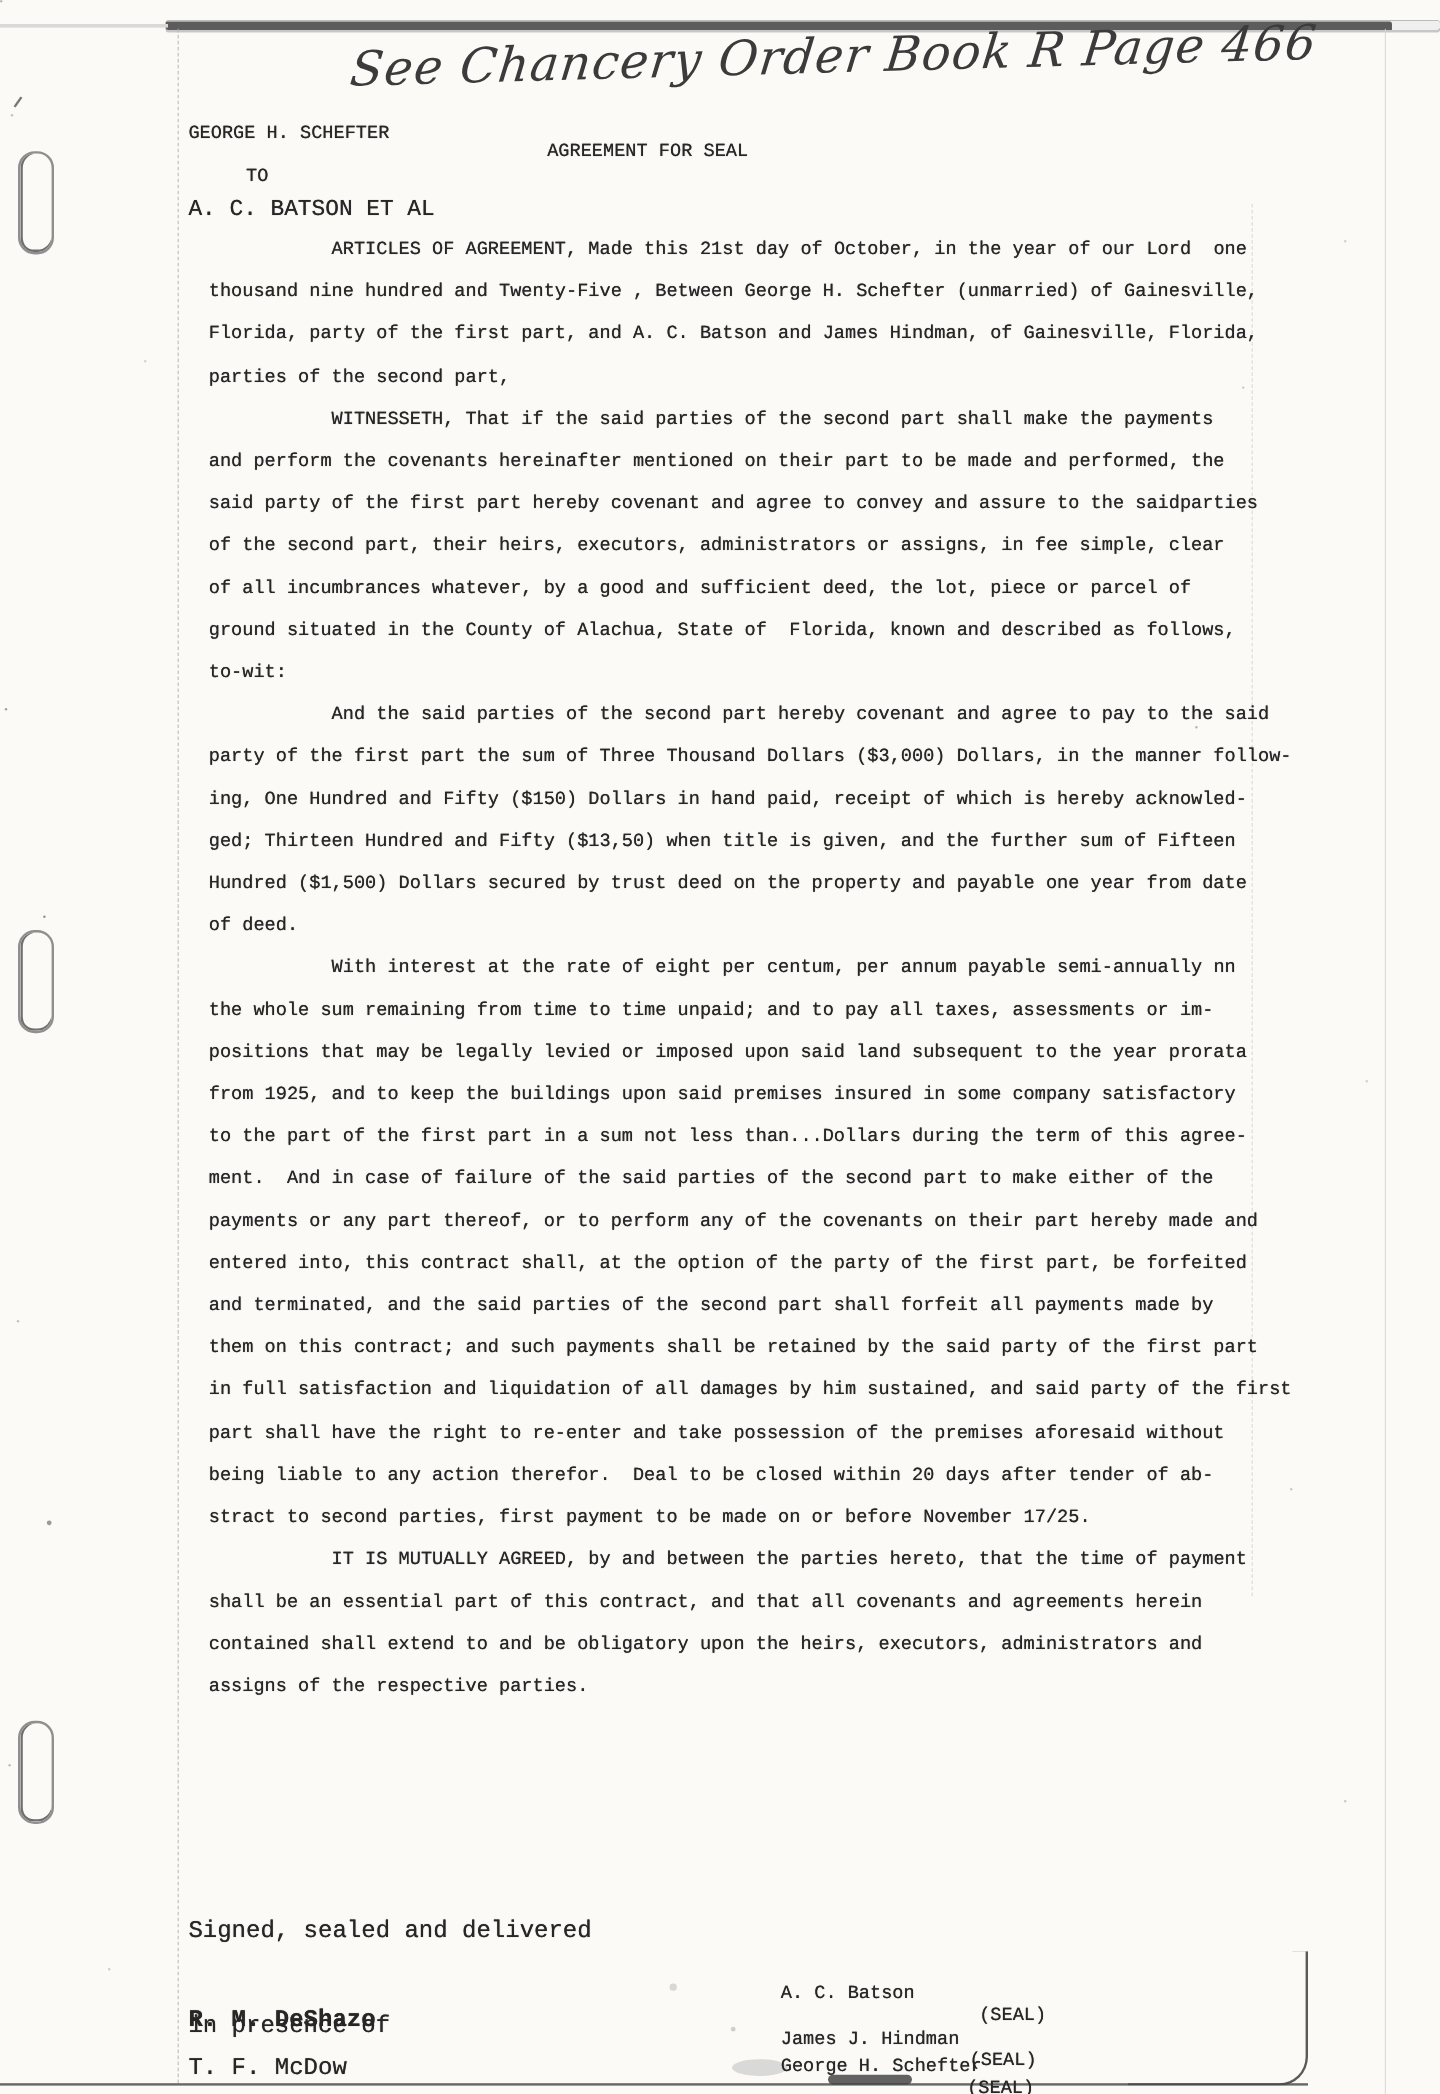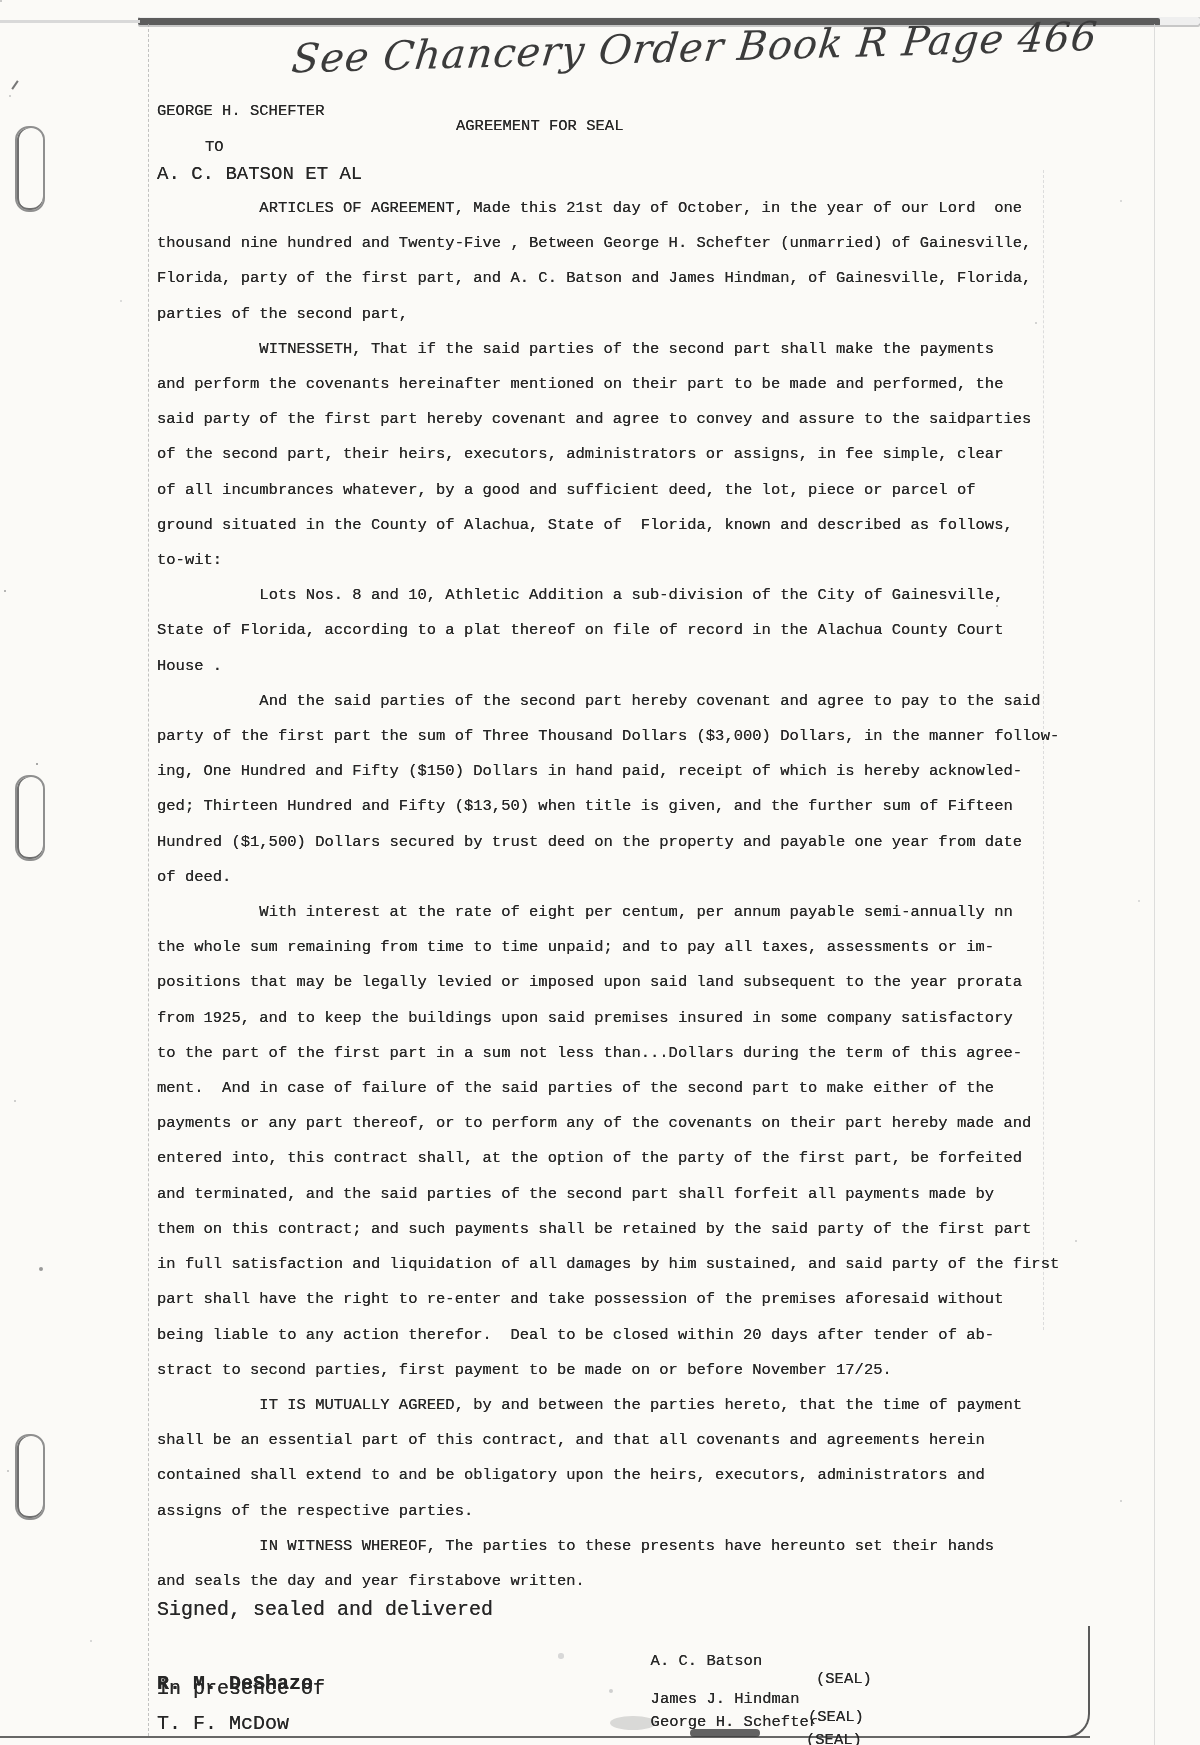--- a/index.html
+++ b/index.html
@@ -37,21 +37,21 @@
   .handnote{position:absolute;left:292px;top:26px;width:680px;
     font-family:"DejaVu Serif","Liberation Serif",serif;font-style:italic;
     font-size:40px;color:#3b3b3b;letter-spacing:1px;white-space:nowrap;
     transform:rotate(-1.6deg) skewX(-8deg);}
   
   .typed{color:#262626;text-shadow:0 0 .6px rgba(30,30,30,.85);}
   .hdr-grantor{position:absolute;left:157px;top:102px;font-size:15.5px;}
   .hdr-title{position:absolute;left:456px;top:117px;font-size:15.5px;}
   .hdr-to{position:absolute;left:205px;top:138px;font-size:15.5px;}
   .hdr-grantee{position:absolute;left:157px;top:163px;font-size:19px;}
-  .doc-body{position:absolute;left:157px;top:191px;width:940px;font-size:15.5px;line-height:35.2px;}
+  .doc-body{position:absolute;left:174px;top:191px;width:940px;font-size:15.5px;line-height:35.2px;}
   .doc-body p{margin:0;white-space:pre-wrap;}
   
   .close-line{position:absolute;left:157px;font-size:20px;white-space:pre;}
   .w0{top:1598px;} .w1{top:1634px;margin-top:43px;} .w2{top:1672px;font-weight:bold;} .w3{top:1712px;font-family:Liberation Mono, monospace;}
   .sig-row{position:absolute;left:632px;font-size:15.5px;white-space:pre;}
   .s0{top:1634px;text-align:center;} .s1{top:1672px;} .s2{top:1695px;}
   .sig-row .seal{position:absolute;white-space:pre;}
   .s0 .seal{left:184px;} .s1 .seal{left:176px;} .s2 .seal{left:174px;}
 </style>
 </head>
@@ -84,23 +84,20 @@
 thousand nine hundred and Twenty-Five , Between George H. Schefter (unmarried) of Gainesville,
 Florida, party of the first part, and A. C. Batson and James Hindman, of Gainesville, Florida,
 parties of the second part,</p>
   <p>           WITNESSETH, That if the said parties of the second part shall make the payments
 and perform the covenants hereinafter mentioned on their part to be made and performed, the
 said party of the first part hereby covenant and agree to convey and assure to the saidparties
 of the second part, their heirs, executors, administrators or assigns, in fee simple, clear
 of all incumbrances whatever, by a good and sufficient deed, the lot, piece or parcel of
 ground situated in the County of Alachua, State of  Florida, known and described as follows,
 to-wit:</p>
-  <p>           Lots Nos. 8 and 10, Athletic Addition a sub-division of the City of Gainesville,
-State of Florida, according to a plat thereof on file of record in the Alachua County Court
-House .</p>
   <p>           And the said parties of the second part hereby covenant and agree to pay to the said
 party of the first part the sum of Three Thousand Dollars ($3,000) Dollars, in the manner follow-
 ing, One Hundred and Fifty ($150) Dollars in hand paid, receipt of which is hereby acknowled-
 ged; Thirteen Hundred and Fifty ($13,50) when title is given, and the further sum of Fifteen
 Hundred ($1,500) Dollars secured by trust deed on the property and payable one year from date
 of deed.</p>
   <p>           With interest at the rate of eight per centum, per annum payable semi-annually nn
 the whole sum remaining from time to time unpaid; and to pay all taxes, assessments or im-
 positions that may be legally levied or imposed upon said land subsequent to the year prorata
 from 1925, and to keep the buildings upon said premises insured in some company satisfactory
@@ -111,22 +108,20 @@
 and terminated, and the said parties of the second part shall forfeit all payments made by
 them on this contract; and such payments shall be retained by the said party of the first part
 in full satisfaction and liquidation of all damages by him sustained, and said party of the first
 part shall have the right to re-enter and take possession of the premises aforesaid without
 being liable to any action therefor.  Deal to be closed within 20 days after tender of ab-
 stract to second parties, first payment to be made on or before November 17/25.</p>
   <p>           IT IS MUTUALLY AGREED, by and between the parties hereto, that the time of payment
 shall be an essential part of this contract, and that all covenants and agreements herein
 contained shall extend to and be obligatory upon the heirs, executors, administrators and
 assigns of the respective parties.</p>
-  <p>           IN WITNESS WHEREOF, The parties to these presents have hereunto set their hands
-and seals the day and year firstabove written.</p>
 </div>
 
 <div class="typed close-line w0">Signed, sealed and delivered</div>
 <div class="typed close-line w1">in presence of</div>
 <div class="typed close-line w2">R. M. DeShazo</div>
 <div class="typed close-line w3">T. F. McDow</div>
 
 <div class="typed sig-row s0">
   <span>A. C. Batson</span>
   <span class="seal">(SEAL)</span>

